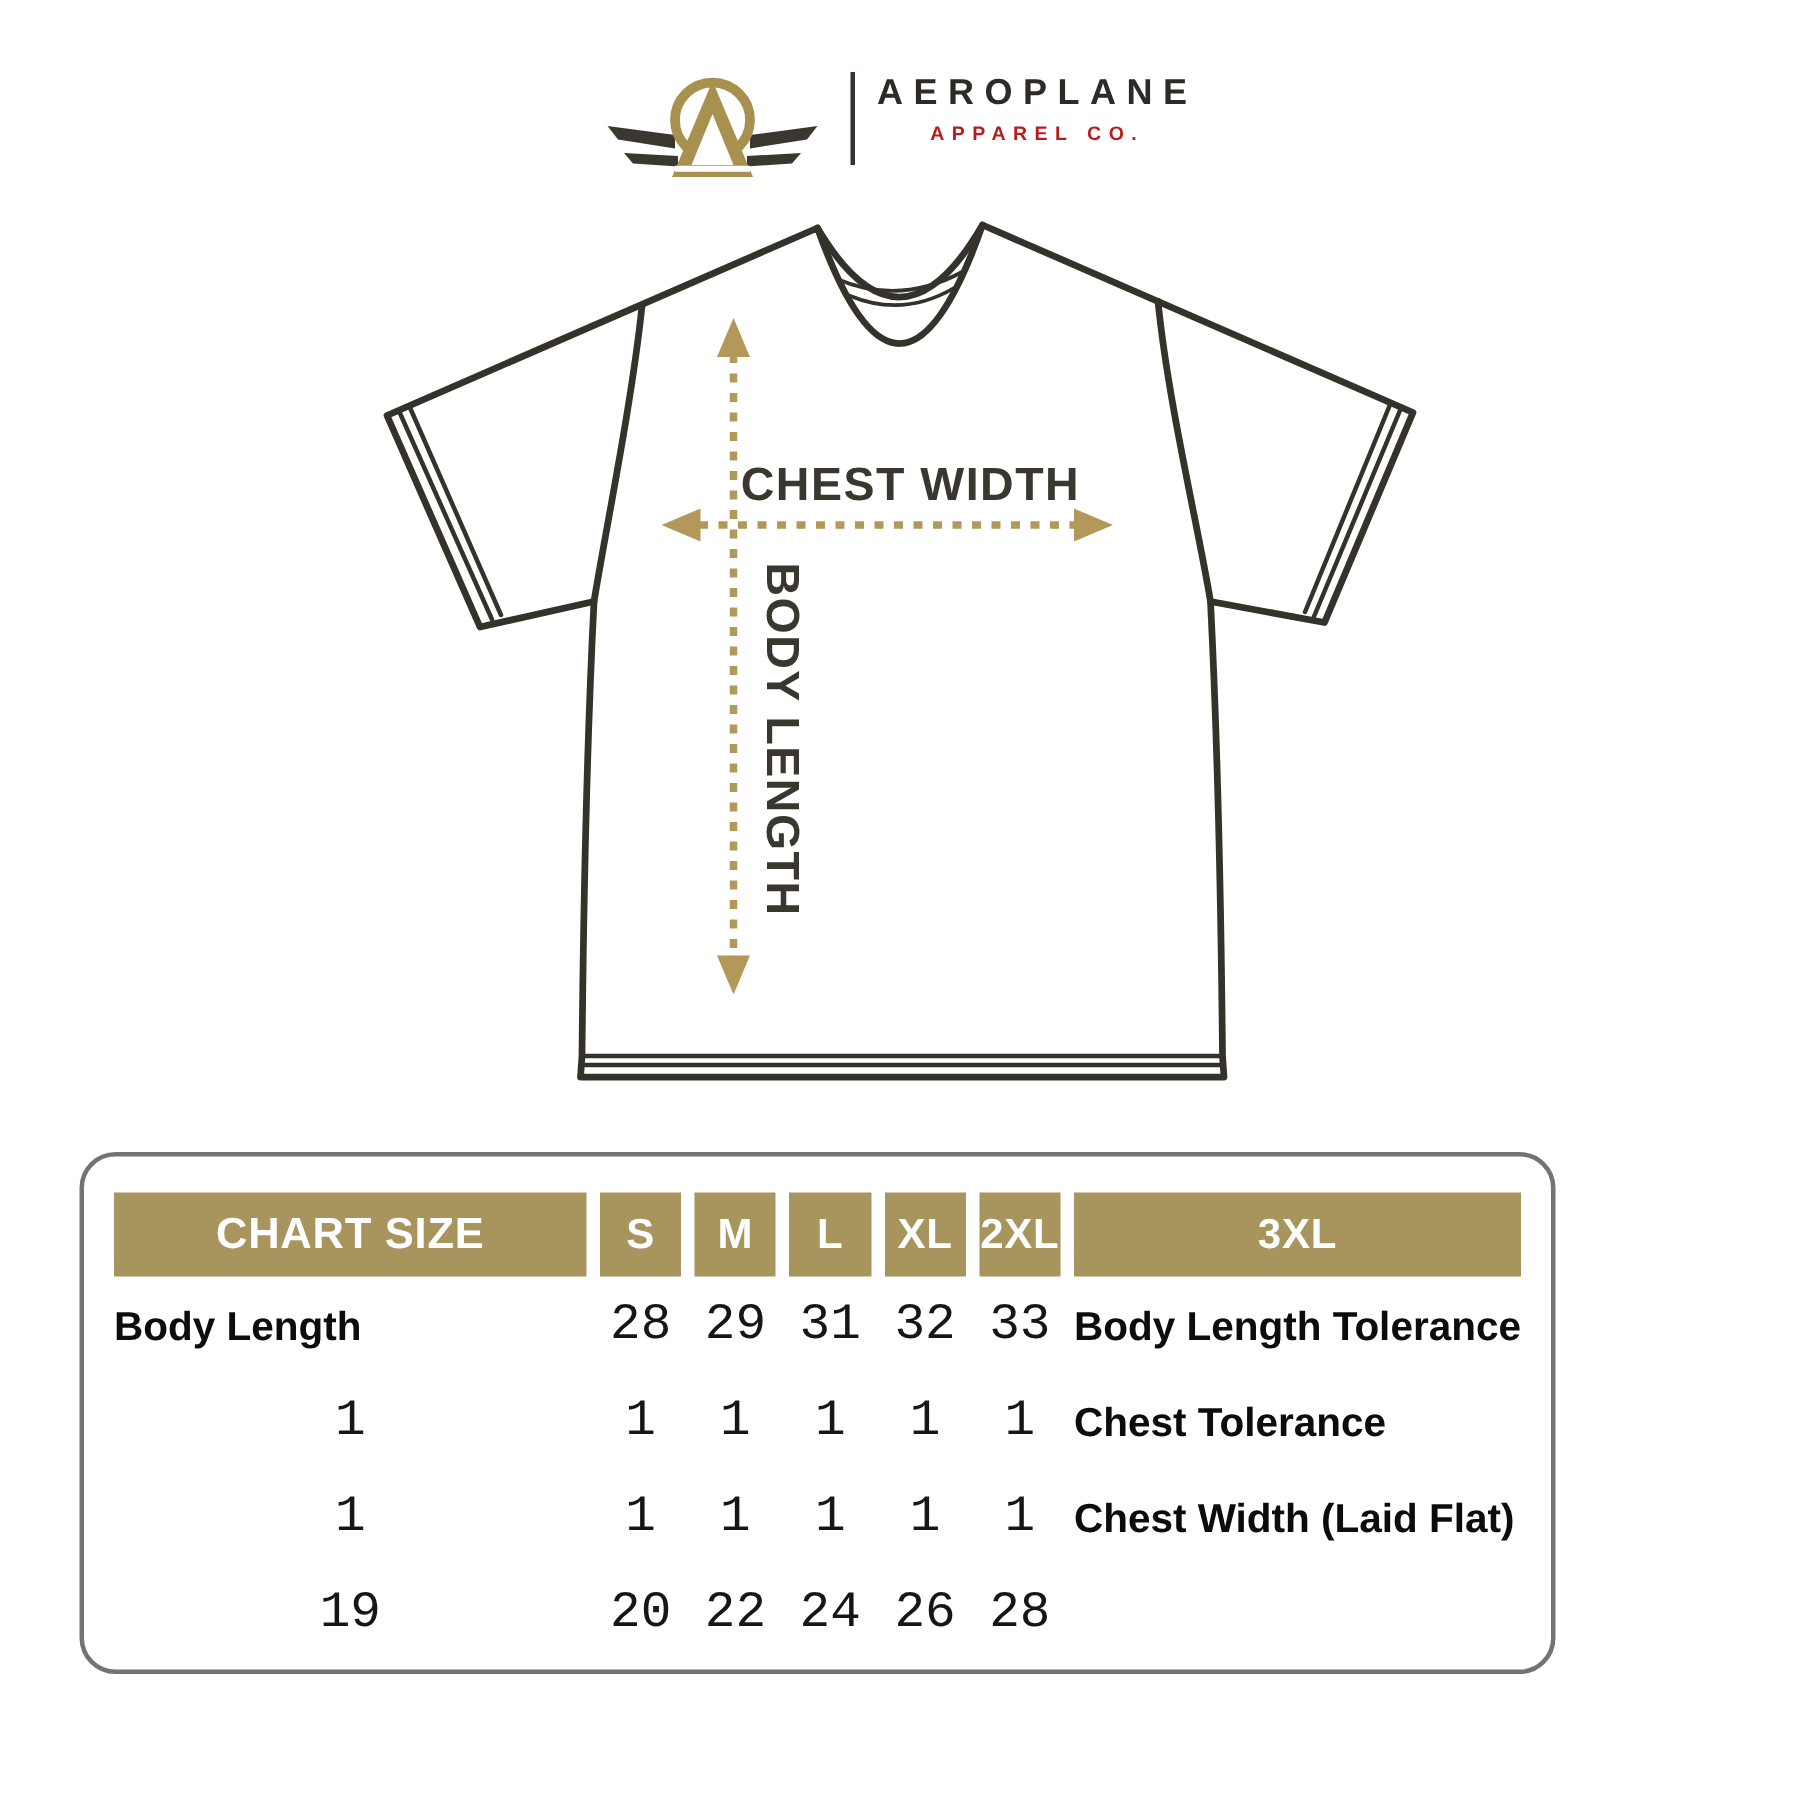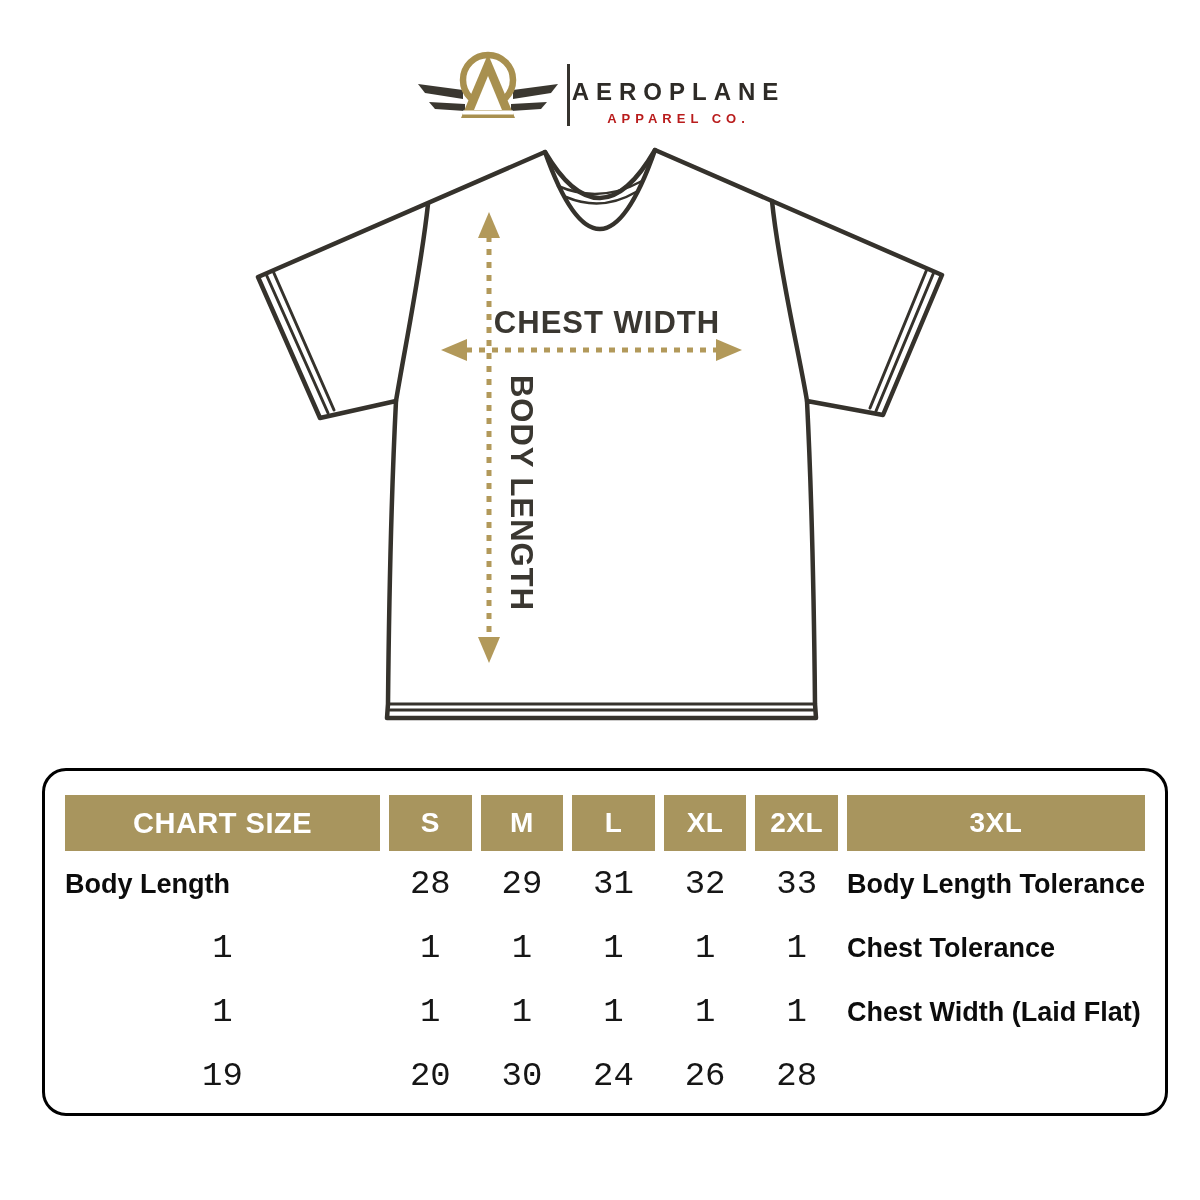--- a/index.html
+++ b/index.html
@@ -3,34 +3,34 @@
 <meta charset="utf-8">
 <style>
   html,body{margin:0;padding:0;}
   body{
     width:1200px;height:1200px;background:#ffffff;position:relative;overflow:hidden;
     font-family:"Liberation Sans", sans-serif;
   }
   
   .logo-row{
     position:absolute;top:48px;left:0;width:100%;
-    display:flex;justify-content:center;align-items:flex-end;gap:2px;
+    display:flex;justify-content:center;align-items:flex-start;gap:15px;
   }
   .emblem svg{display:block;}
   .logo-divider{width:3px;height:62px;background:#36332e;}
   .brand-text{display:flex;flex-direction:column;align-items:center;}
   .brand-top{font-size:24px;font-weight:bold;letter-spacing:7px;color:#2e2b27;white-space:nowrap;}
   .brand-bottom{font-size:13px;font-weight:bold;letter-spacing:5px;color:#b91c1c;margin-top:5px;white-space:nowrap;}
   
   .shirt{position:absolute;left:0;top:0;}
   .shirt text{font-family:"Liberation Sans", sans-serif;}
   
   .size-table{
-    position:absolute;left:42px;top:768px;width:1126px;height:348px;
-    box-sizing:border-box;border:3px solid #000000;border-radius:24px;
+    position:absolute;left:53px;top:768px;width:984px;height:348px;
+    box-sizing:border-box;border:3px solid #737373;border-radius:24px;
     background:#ffffff;padding:24px 20px 14px 20px;
   }
   .chart-grid{
     display:grid;
     grid-template-columns:315px repeat(6,1fr);
     grid-template-rows:56px repeat(4,62px);
     column-gap:9px;row-gap:2px;
     height:100%;
   }
   .hcell{
@@ -146,18 +146,18 @@
     <div class="vcell">1</div>
     <div class="vcell">1</div>
     <div class="vcell">1</div>
     <div class="vcell">1</div>
     <div class="vcell">1</div>
     <div class="vcell">1</div>
 
     <div class="rlabel">Chest Width (Laid Flat)</div>
     <div class="vcell">19</div>
     <div class="vcell">20</div>
-    <div class="vcell">30</div>
+    <div class="vcell">22</div>
     <div class="vcell">24</div>
     <div class="vcell">26</div>
     <div class="vcell">28</div>
   </div>
 </div>
 
 </body></html>

